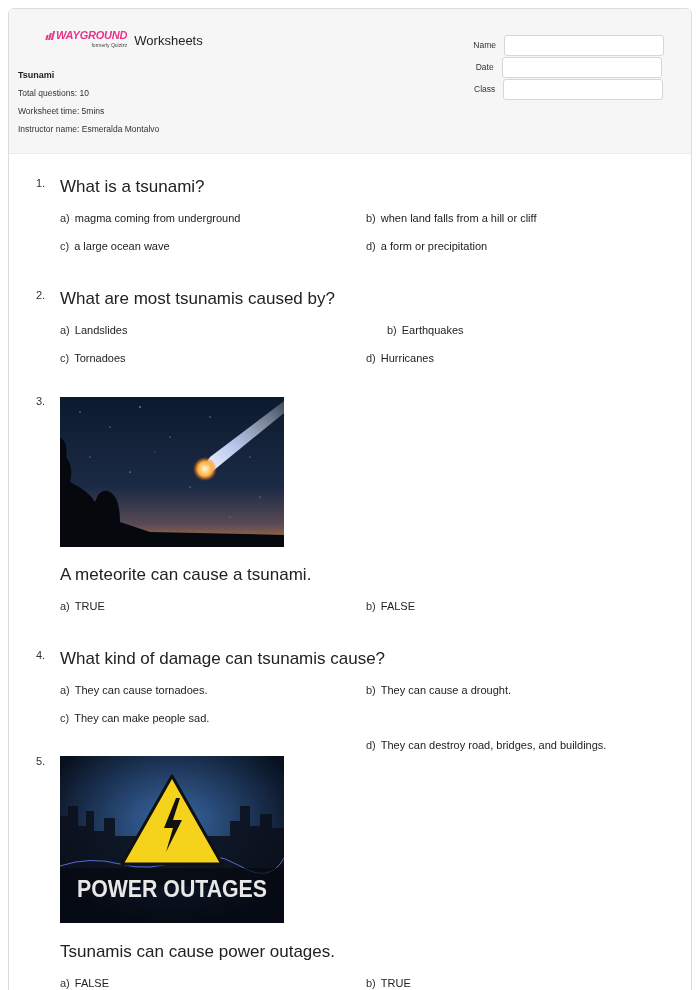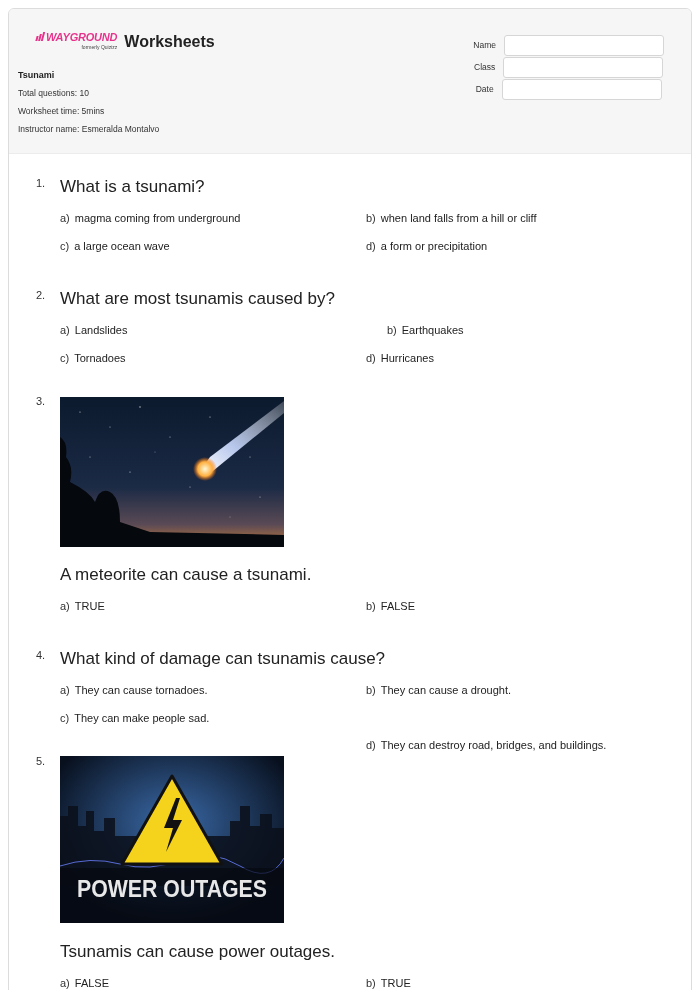--- a/index.html
+++ b/index.html
@@ -5,27 +5,27 @@
   * { box-sizing: border-box; margin: 0; padding: 0; }
   html, body { width: 700px; height: 990px; overflow: hidden; background: #ffffff; }
   body { font-family: "Liberation Sans", sans-serif; color: #222; }
   .page {
     position: absolute; left: 8px; top: 8px; width: 684px; height: 1000px;
     border: 1px solid #dcdcdc; border-radius: 6px; background: #fff; overflow: hidden;
   }
   .header {
     background: #f6f6f6; height: 145px; position: relative; border-bottom: 1px solid #ececec;
   }
-  .brand { position: absolute; left: 27px; top: 20px; display: flex; align-items: center; }
+  .brand { position: absolute; left: 37px; top: 20px; display: flex; align-items: flex-end; }
   .logo { display: flex; flex-direction: column; align-items: flex-end; }
   .logo-main { display: flex; align-items: center; color: #e6348c; font-weight: 900; font-style: italic; font-size: 11px; letter-spacing: -0.2px; line-height: 12px; }
   .logo-mark { display: inline-flex; gap: 1px; margin-right: 2px; }
   .logo-mark span { display: inline-block; width: 2px; background: #e6348c; transform: skewX(-15deg); }
   .logo-sub { font-size: 5px; color: #444; margin-top: 1px; line-height: 6px; }
-  .brand-title { font-weight: bold; font-size: 16px; color: #222; margin-left: 7px; margin-top: 4px; }
+  .brand-title { font-weight: normal; font-size: 13px; color: #222; margin-left: 7px; margin-top: 4px; }
   .meta { position: absolute; left: 9px; top: 57px; font-size: 8.5px; color: #333; line-height: 18px; }
   .meta .title { font-weight: bold; font-size: 9px; color: #222; }
   .fields { position: absolute; right: 27px; top: 25px; }
   .field-row { display: flex; align-items: center; justify-content: center; height: 22px; }
   .field-label { font-size: 8.5px; color: #333; margin-right: 8px; }
   .field-input { width: 160px; height: 21px; border: 1px solid #d6d6d6; border-radius: 3px; background: #fff; }
   .content { position: absolute; left: 0; top: 146px; width: 100%; }
   .q { position: absolute; left: 0; width: 100%; }
   .q-num { position: absolute; left: 27px; font-size: 11px; color: #333; }
   .q-text { position: absolute; left: 51px; font-size: 17px; color: #222; }
@@ -60,25 +60,25 @@
       <div>Worksheet time: 5mins</div>
       <div>Instructor name: Esmeralda Montalvo</div>
     </div>
 
     <div class="fields">
       <div class="field-row">
         <span class="field-label">Name</span>
         <div class="field-input"></div>
       </div>
       <div class="field-row">
-        <span class="field-label">Class</span>
+        <span class="field-label">Date</span>
         <div class="field-input"></div>
       </div>
       <div class="field-row">
-        <span class="field-label">Date</span>
+        <span class="field-label">Class</span>
         <div class="field-input"></div>
       </div>
     </div>
   </div>
 
   <div class="content">
 
     <div class="q" style="top:22px">
       <span class="q-num">1.</span>
       <span class="q-text">What is a tsunami?</span>

